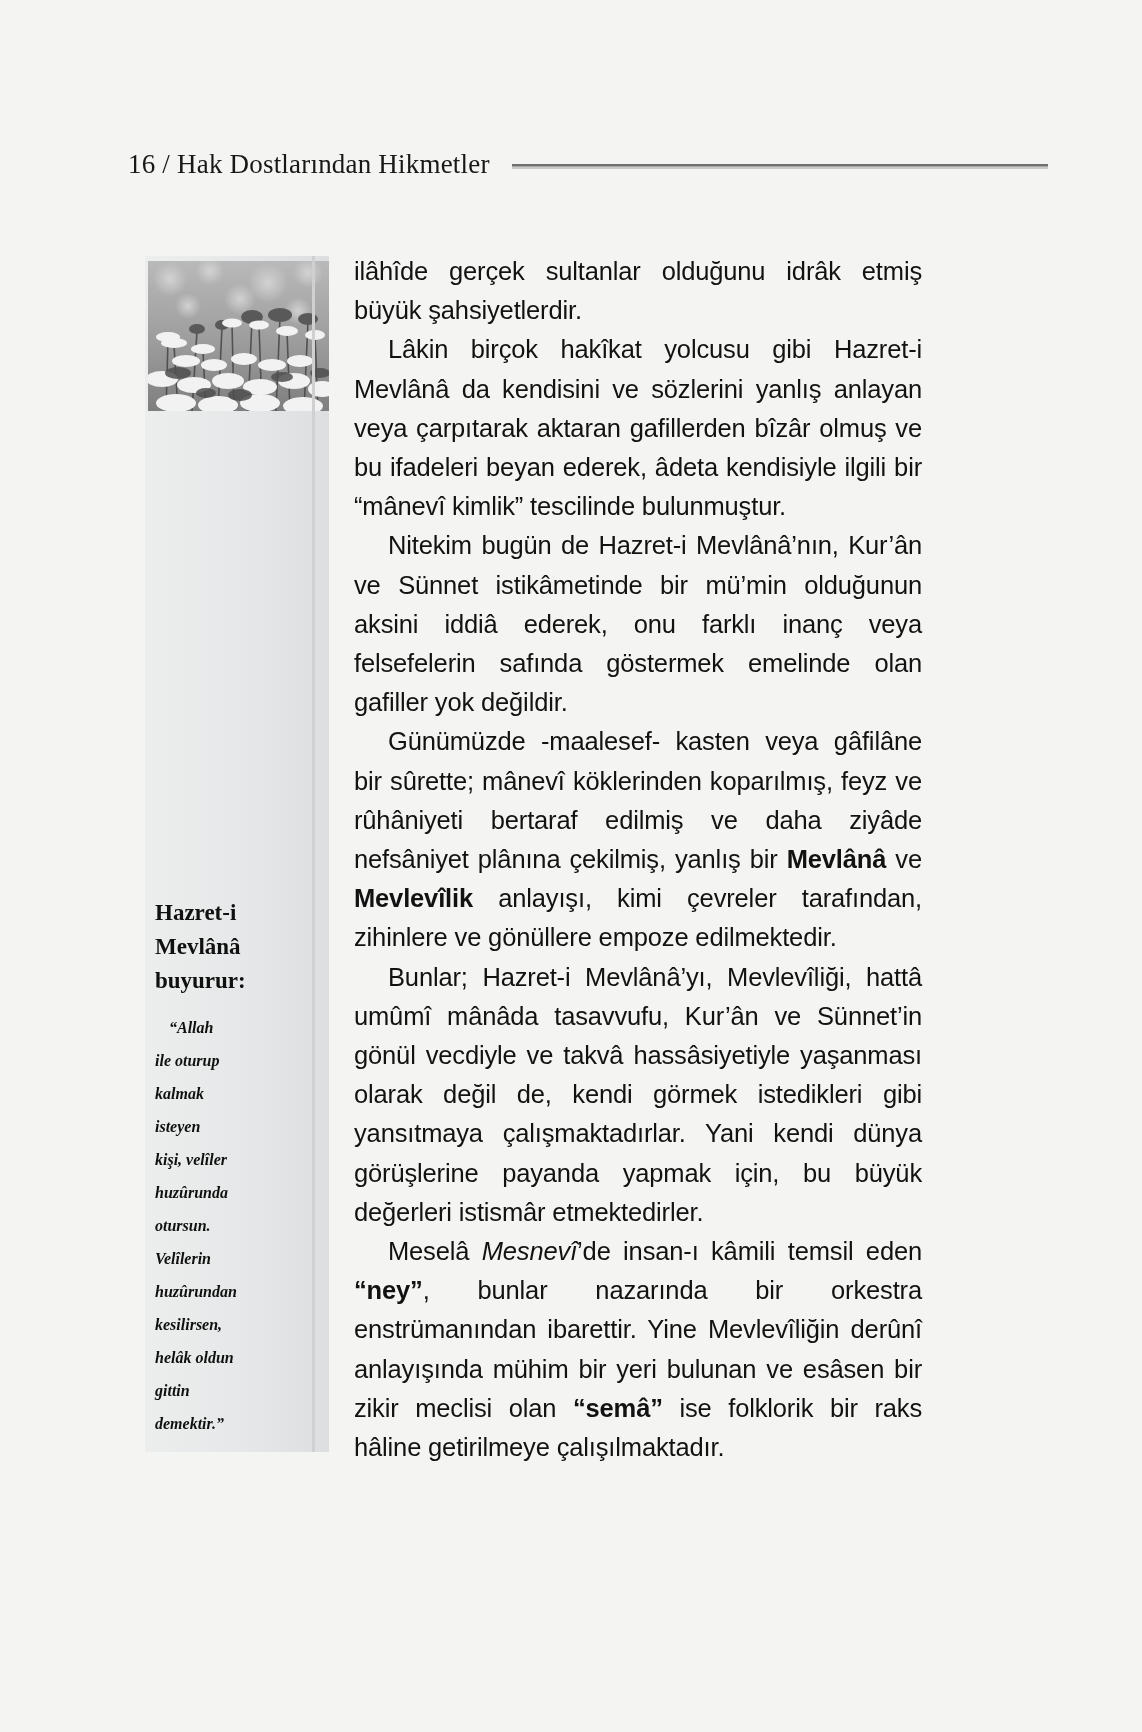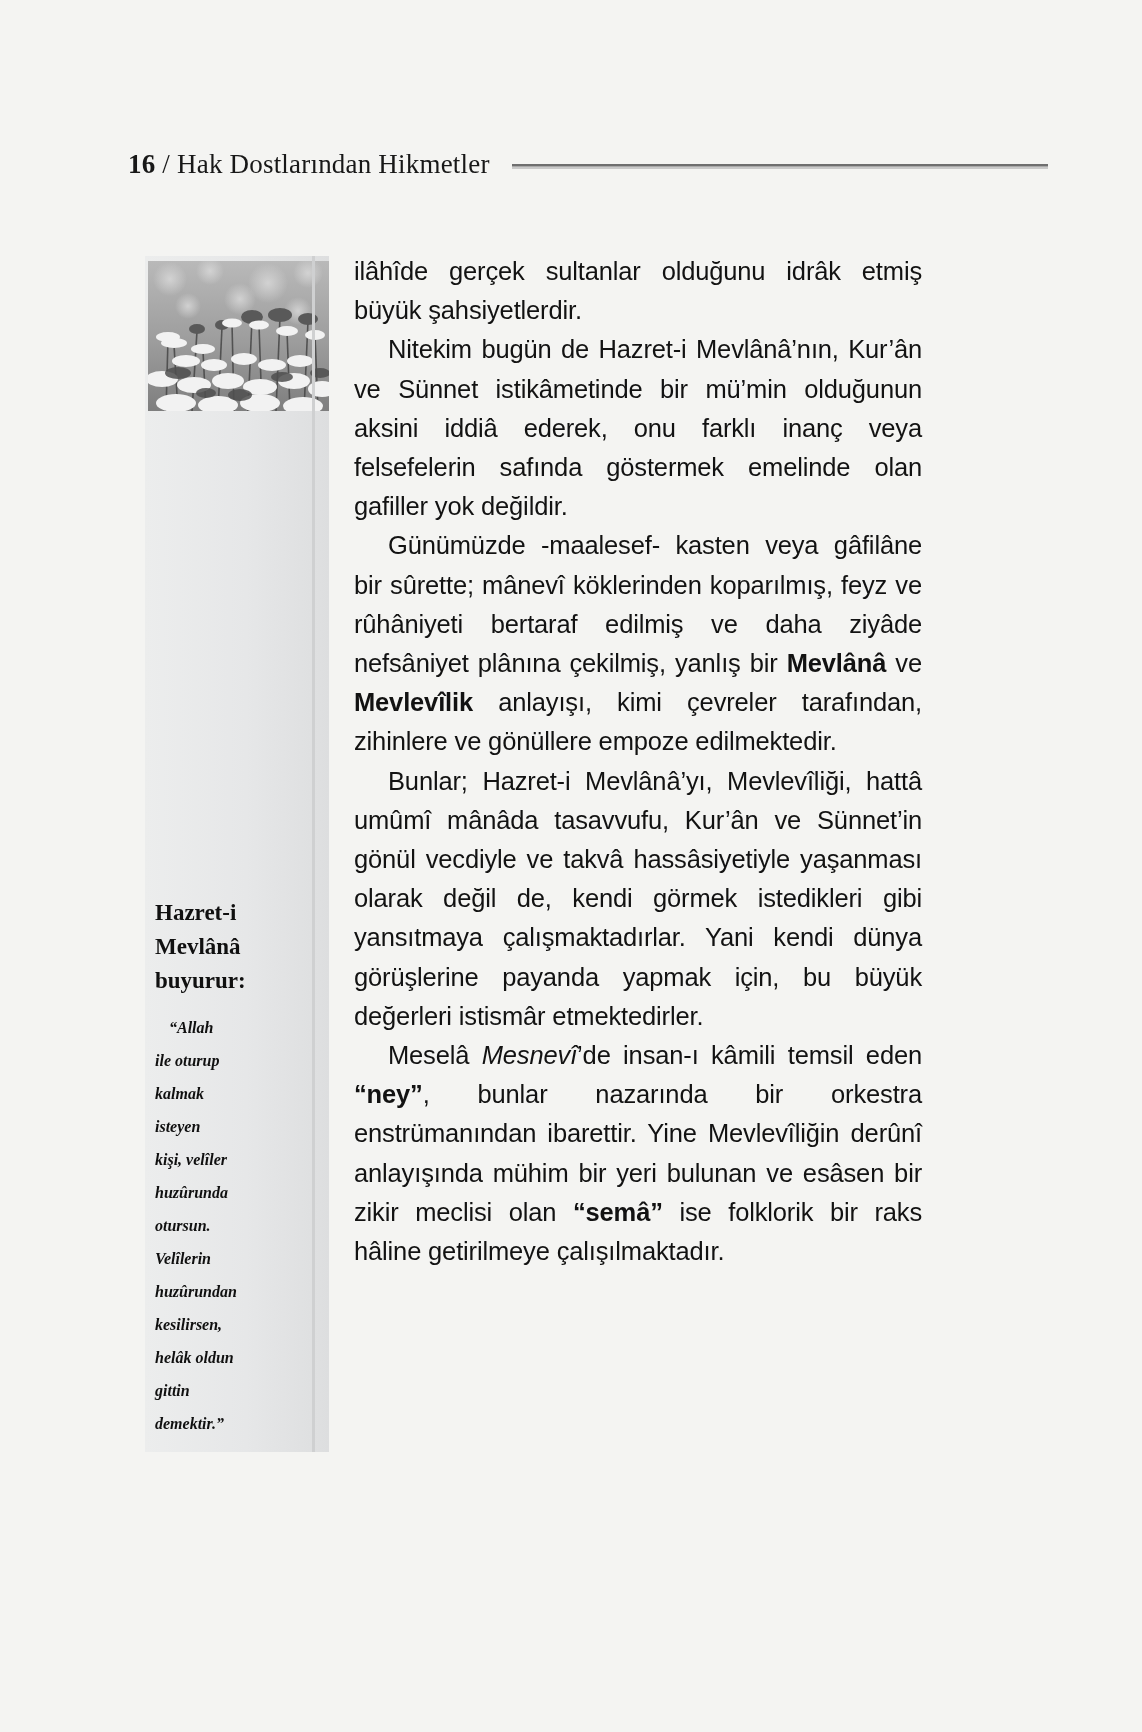--- a/index.html
+++ b/index.html
@@ -27,21 +27,21 @@
     align-items: center;
   }
   .runhead-text {
     font-family: "Liberation Serif", serif;
     font-size: 27px;
     color: #181818;
     letter-spacing: 0.2px;
     white-space: nowrap;
   }
   .runhead-num {
-    font-weight: bold;
+    font-weight: normal;
   }
   .runhead-slash {
     font-weight: normal;
   }
   .runhead-rule {
     flex: 1 1 auto;
     height: 5px;
     margin-left: 22px;
     margin-top: 4px;
     background: linear-gradient(to bottom,
@@ -252,20 +252,21 @@
       <div>helâk oldun</div>
       <div>gittin</div>
       <div>demektir.”</div>
     </div>
   </div>
 
   <div class="sidebar-edge"></div>
 
   <div class="maincol">
     <p>ilâhîde gerçek sultanlar olduğunu idrâk etmiş büyük şahsiyetlerdir.</p>
+    <p>Lâkin birçok hakîkat yolcusu gibi Hazret-i Mevlânâ da kendisini ve sözlerini yanlış anlayan veya çarpıtarak aktaran gafillerden bîzâr olmuş ve bu ifadeleri beyan ederek, âdeta kendisiyle ilgili bir “mânevî kimlik” tescilinde bulunmuştur.</p>
     <p>Nitekim bugün de Hazret-i Mevlânâ’nın, Kur’ân ve Sünnet istikâmetinde bir mü’min olduğunun aksini iddiâ ederek, onu farklı inanç veya felsefelerin safında göstermek emelinde olan gafiller yok değildir.</p>
     <p>
       <span>Günümüzde -maalesef- kasten veya gâfilâne bir sûrette; mânevî köklerinden koparılmış, feyz ve rûhâniyeti bertaraf edilmiş ve daha ziyâde nefsâniyet plânına çekilmiş, yanlış bir </span><b>Mevlânâ</b><span> ve </span><b>Mevlevîlik</b><span> anlayışı, kimi çevreler tarafından, zihinlere ve gönüllere empoze edilmektedir.</span>
     </p>
     <p>Bunlar; Hazret-i Mevlânâ’yı, Mevlevîliği, hattâ umûmî mânâda tasavvufu, Kur’ân ve Sünnet’in gönül vecdiyle ve takvâ hassâsiyetiyle yaşanması olarak değil de, kendi görmek istedikleri gibi yansıtmaya çalışmaktadırlar. Yani kendi dünya görüşlerine payanda yapmak için, bu büyük değerleri istismâr etmektedirler.</p>
     <p>
       <span>Meselâ </span><i>Mesnevî</i><span>’de insan-ı kâmili temsil eden </span><b>“ney”</b><span>, bunlar nazarında bir orkestra enstrümanından ibarettir. Yine Mevlevîliğin derûnî anlayışında mühim bir yeri bulunan ve esâsen bir zikir meclisi olan </span><b>“semâ”</b><span> ise folklorik bir raks hâline getirilmeye çalışılmaktadır.</span>
     </p>
   </div>
 

